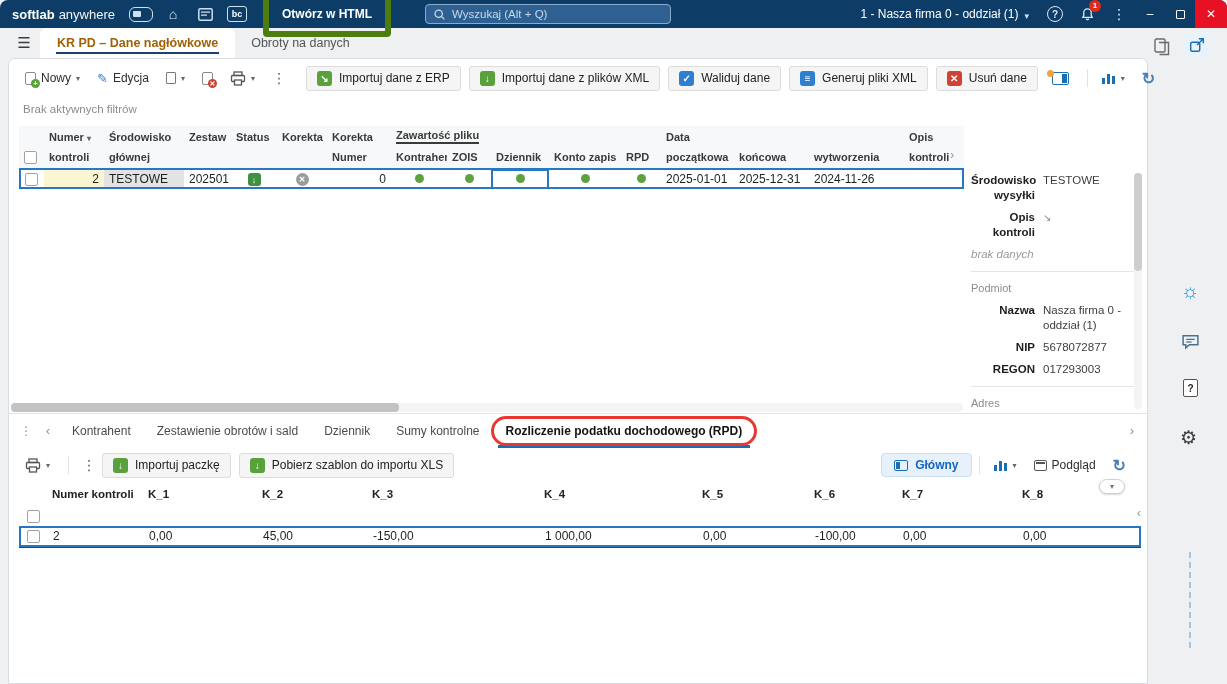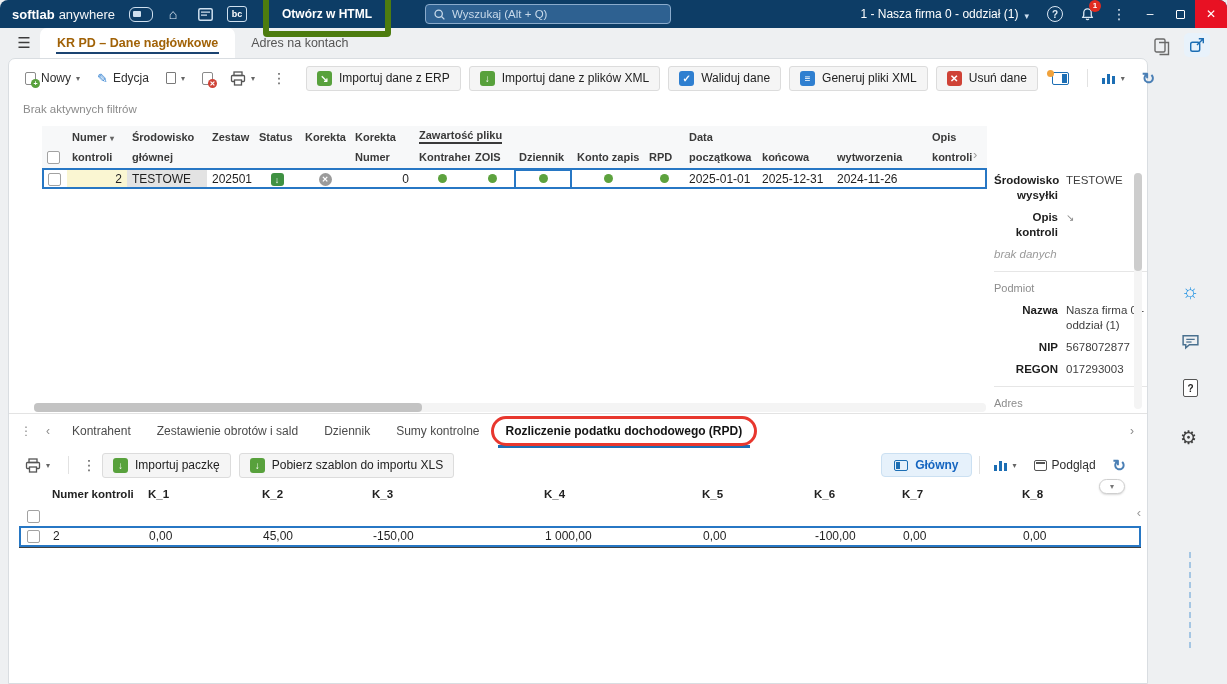--- a/index.html
+++ b/index.html
@@ -84,21 +84,21 @@
   .panes::before{content:"";position:absolute;right:1px;top:1px;bottom:1px;width:5px;background:var(--accent);}
   .odot{position:absolute;width:7px;height:7px;border-radius:50%;background:var(--orange-dot);
     margin-left:-5px;margin-top:-9px;}
   .refresh{color:#4a7fb5;font-size:16px;font-weight:700;}
 
   
   .filterrow{position:absolute;top:38px;left:0;right:0;height:24px;padding-left:14px;
     font-size:11.5px;color:#8b8b8b;display:flex;align-items:center;}
 
   
-  .grid-zone{position:absolute;top:62px;left:0;right:0;height:292px;overflow:hidden;margin-left:23px;}
+  .grid-zone{position:absolute;top:62px;left:0;right:0;height:292px;overflow:hidden;}
   table.grid{border-collapse:collapse;table-layout:fixed;margin:5px 0 0 10px;width:945px;}
   .grid thead th{background:#f7f8f9;font-size:11px;font-weight:600;color:#3a3a3a;text-align:left;
     padding:2px 5px;height:21px;vertical-align:middle;white-space:nowrap;overflow:hidden;}
   .grid thead tr:last-child th{border-bottom:1px solid #d8d8d8;}
   .grid td{font-size:12px;color:#1f1f1f;padding:0 5px;height:21px;white-space:nowrap;overflow:hidden;}
   .grid .c{text-align:center;} .grid .r{text-align:right;}
   tr.selected{outline:2px solid var(--sel);outline-offset:-2px;}
   td.sel-cell{box-shadow:inset 0 0 0 2px var(--sel);}
   .num-cell{background:#faf6d2;}
   .env-cell{background:#e3e3e3;}
@@ -227,21 +227,21 @@
     </div>
   </div>
 
   <div class="main-col">
     <div class="tabstrip">
       <span class="hamburger">☰</span>
       <span class="tab active">
           <span class="tab-label">KR PD – Dane nagłówkowe</span>
         </span>
       <span class="tab">
-          <span class="tab-label">Adres na kontach</span>
+          <span class="tab-label">Obroty na danych</span>
         </span>
     </div>
 
     <div class="content-panel">
 
       <div class="toolbar1">
         <button class="t-flat">
           <span class="pg">
               <span class="bdg g">+</span>
             </span>

